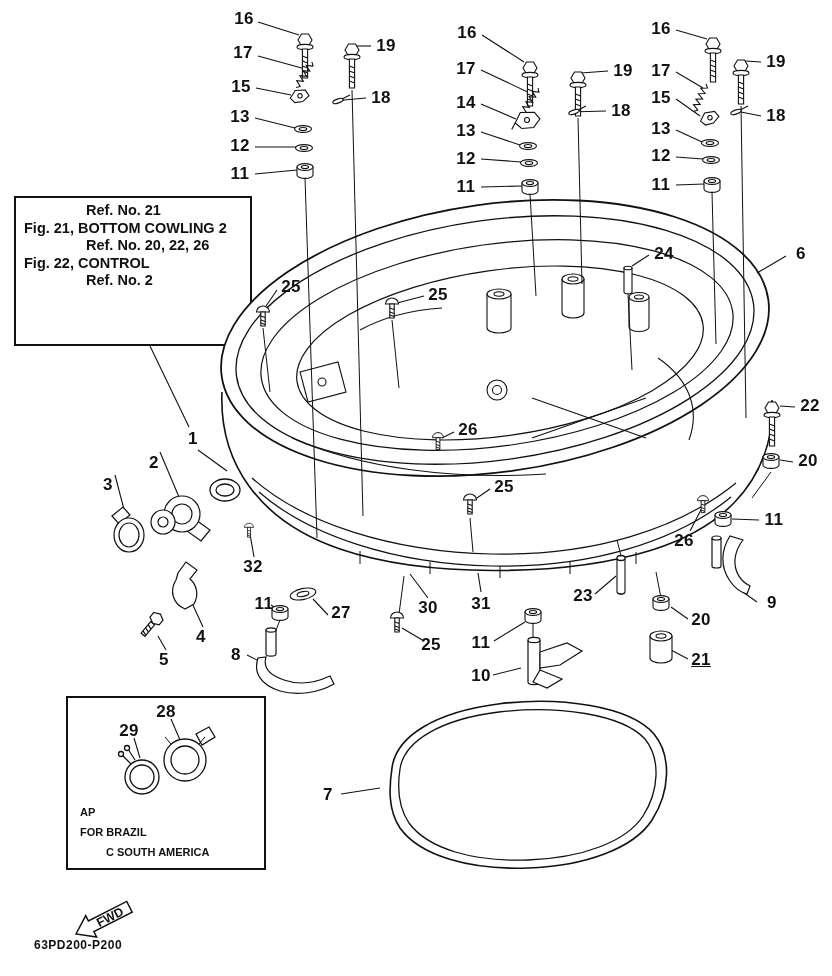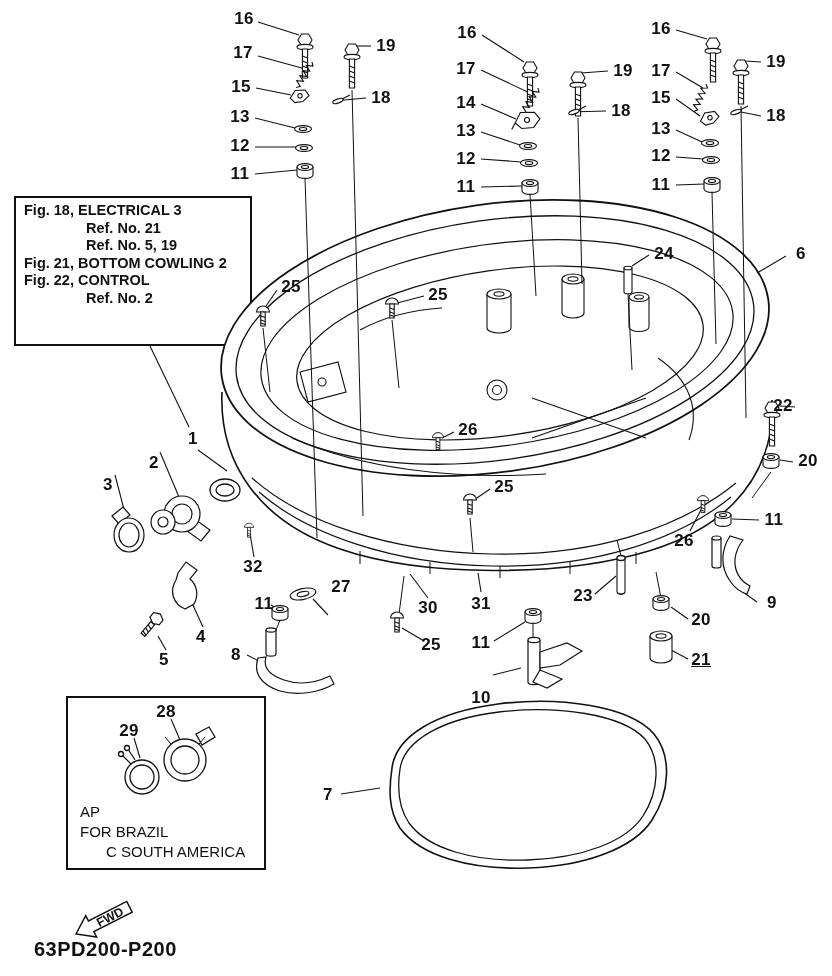--- a/index.html
+++ b/index.html
@@ -8,36 +8,35 @@
   .art{position:absolute;left:0;top:0;}
   .callout-layer{position:absolute;left:0;top:0;width:669px;height:976px;pointer-events:none;}
   .callout{position:absolute;transform:translate(-50%,-50%);font-weight:bold;font-size:17px;
            color:#111;white-space:nowrap;letter-spacing:.4px;}
   .ref-box{position:absolute;left:14px;top:196px;width:238px;height:150px;border:2.5px solid #111;
            background:#fff;box-sizing:border-box;padding:4px 0 0 8px;}
   .ref-line{font-size:14.5px;font-weight:bold;line-height:17.5px;white-space:nowrap;}
   .ref-line.indent{padding-left:62px;}
   .brazil-box{position:absolute;left:66px;top:696px;width:200px;height:174px;border:2.5px solid #111;
               background:#fff;box-sizing:border-box;}
-  .brazil-text{position:absolute;left:12px;bottom:6px;font-size:15px;font-weight:normal;line-height:20px;}
+  .brazil-text{position:absolute;left:12px;bottom:6px;font-size:11px;font-weight:bold;line-height:20px;}
   .brazil-line{white-space:nowrap;}
   .brazil-line.indent{padding-left:26px;}
-  .part-code{position:absolute;left:34px;top:938px;font-size:20px;font-weight:bold;letter-spacing:.5px;text-align:right;}
+  .part-code{position:absolute;left:34px;top:938px;font-size:12px;font-weight:bold;letter-spacing:.5px;text-align:right;}
 </style>
 </head>
 <body>
 
 <div class="stage">
 
   <div class="ref-box">
     <div id="ref-lines">
-        <div class="ref-line">Fig. 18, ELECTRICAL 3</div>
         <div class="ref-line indent">Ref. No. 21</div>
-        <div class="ref-line indent">Ref. No. 5, 19</div>
         <div class="ref-line">Fig. 21, BOTTOM COWLING 2</div>
+        <div class="ref-line indent">Ref. No. 20, 22, 26</div>
         <div class="ref-line">Fig. 22, CONTROL</div>
         <div class="ref-line indent">Ref. No. 2</div>
       </div>
   </div>
 
   <div class="brazil-box">
     <div class="brazil-text" id="brazil-lines">
         <div class="brazil-line">AP</div>
         <div class="brazil-line">FOR BRAZIL</div>
         <div class="brazil-line indent">C SOUTH AMERICA</div>
@@ -341,41 +340,41 @@
       <span class="callout" style="left: 661px; top: 98px;">15</span>
       <span class="callout" style="left: 661px; top: 129px;">13</span>
       <span class="callout" style="left: 661px; top: 156px;">12</span>
       <span class="callout" style="left: 661px; top: 185px;">11</span>
       <span class="callout" style="left: 776px; top: 62px;">19</span>
       <span class="callout" style="left: 776px; top: 116px;">18</span>
       <span class="callout" style="left: 664px; top: 254px;">24</span>
       <span class="callout" style="left: 801px; top: 254px;">6</span>
       <span class="callout" style="left: 291px; top: 287px;">25</span>
       <span class="callout" style="left: 438px; top: 295px;">25</span>
-      <span class="callout" style="left: 783px; top: 406px;">22</span>
+      <span class="callout" style="left: 810px; top: 406px;">22</span>
       <span class="callout" style="left: 808px; top: 461px;">20</span>
       <span class="callout" style="left: 468px; top: 430px;">26</span>
       <span class="callout" style="left: 193px; top: 439px;">1</span>
       <span class="callout" style="left: 154px; top: 463px;">2</span>
       <span class="callout" style="left: 108px; top: 485px;">3</span>
       <span class="callout" style="left: 504px; top: 487px;">25</span>
       <span class="callout" style="left: 774px; top: 520px;">11</span>
       <span class="callout" style="left: 684px; top: 541px;">26</span>
       <span class="callout" style="left: 253px; top: 567px;">32</span>
       <span class="callout" style="left: 264px; top: 604px;">11</span>
-      <span class="callout" style="left: 341px; top: 587px;">27</span>
+      <span class="callout" style="left: 341px; top: 613px;">27</span>
       <span class="callout" style="left: 201px; top: 637px;">4</span>
       <span class="callout" style="left: 164px; top: 660px;">5</span>
       <span class="callout" style="left: 236px; top: 655px;">8</span>
       <span class="callout" style="left: 428px; top: 608px;">30</span>
       <span class="callout" style="left: 481px; top: 604px;">31</span>
       <span class="callout" style="left: 431px; top: 645px;">25</span>
       <span class="callout" style="left: 481px; top: 643px;">11</span>
       <span class="callout" style="left: 583px; top: 596px;">23</span>
-      <span class="callout" style="left: 481px; top: 676px; margin-top: 22px;">10</span>
+      <span class="callout" style="left: 481px; top: 676px;">10</span>
       <span class="callout" style="left: 701px; top: 620px;">20</span>
       <span class="callout" style="left: 701px; top: 660px; text-decoration: underline;">21</span>
       <span class="callout" style="left: 772px; top: 603px;">9</span>
       <span class="callout" style="left: 328px; top: 795px;">7</span>
       <span class="callout" style="left: 166px; top: 712px;">28</span>
       <span class="callout" style="left: 129px; top: 731px;">29</span>
     </div>
 
   <div class="part-code">63PD200-P200</div>
 </div>

